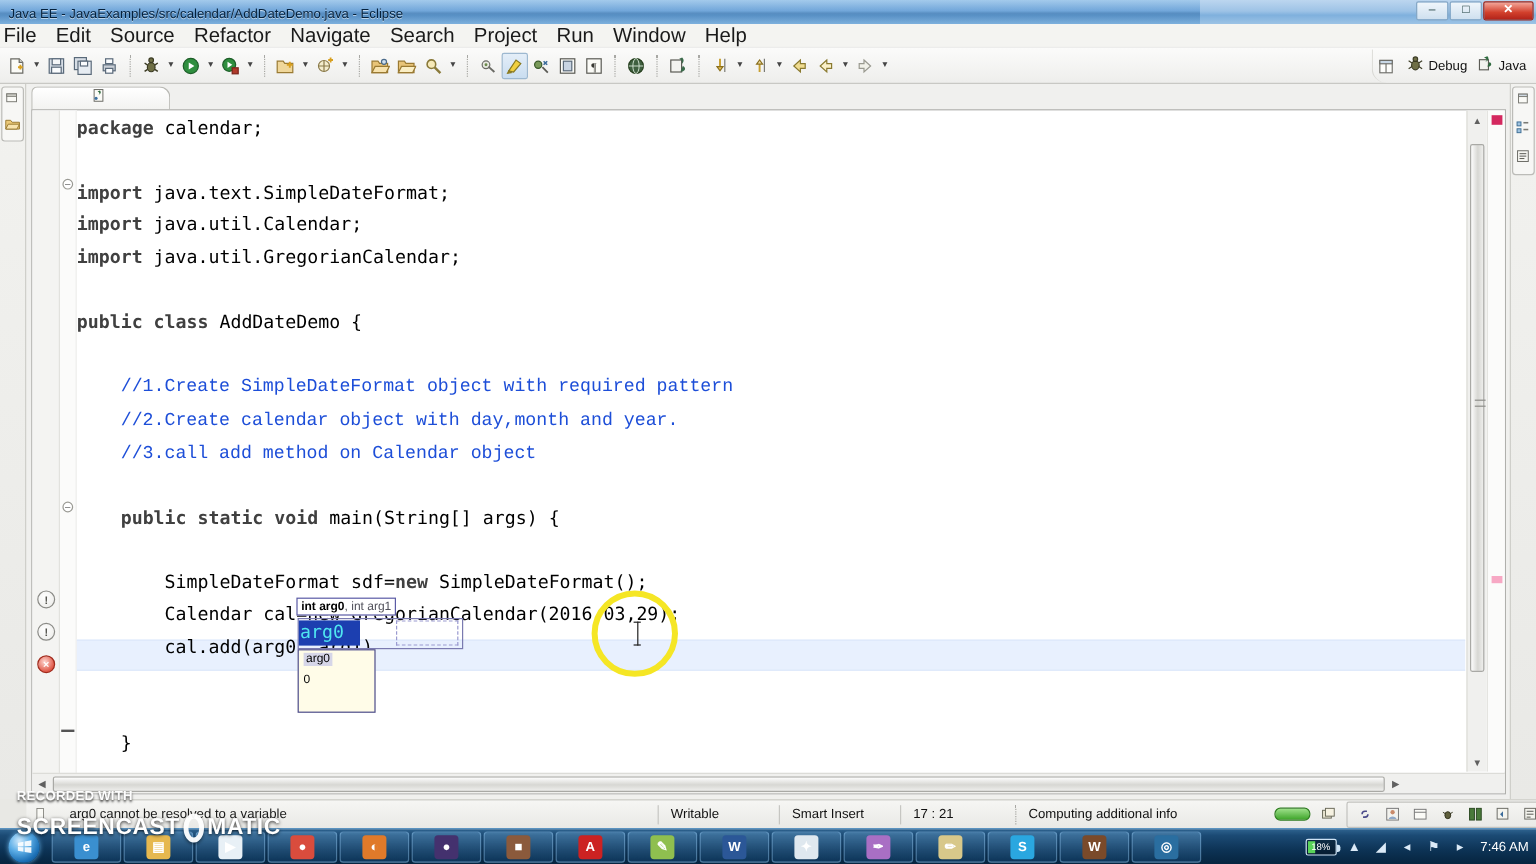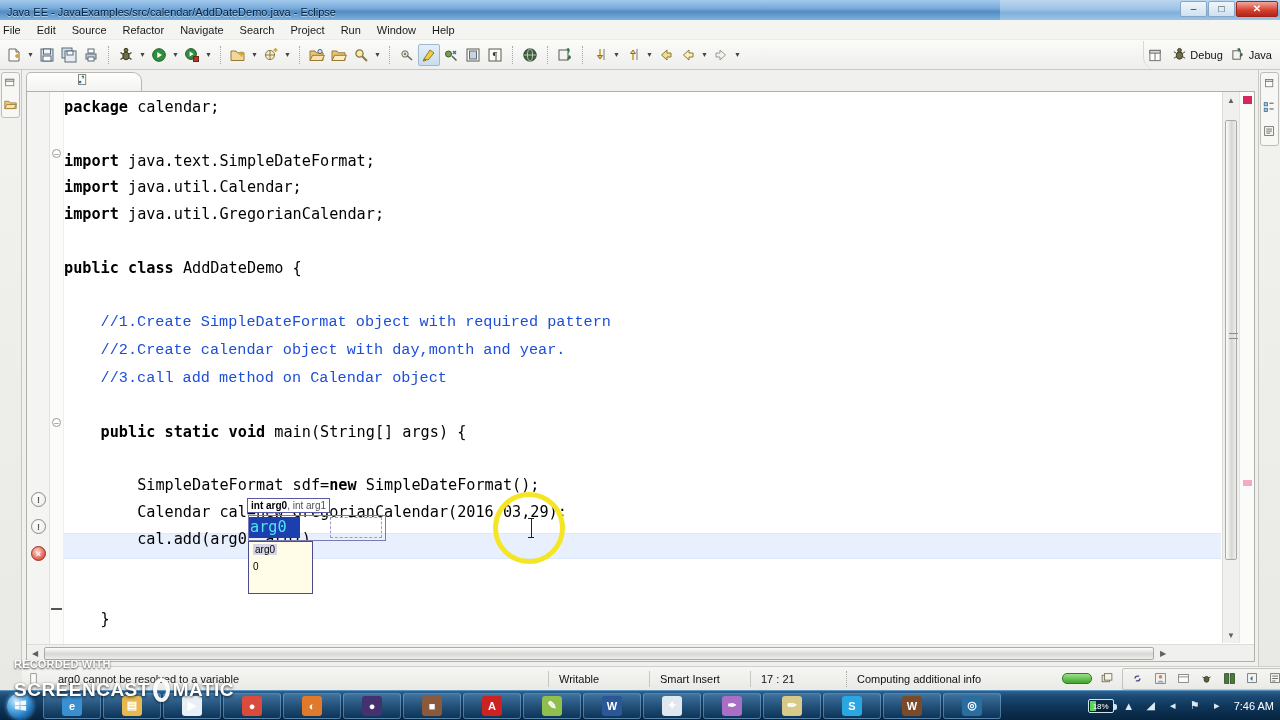--- a/index.html
+++ b/index.html
@@ -47,21 +47,21 @@
   }
 
   
   .menubar {
     position: absolute; left: 0; top: 20px; width: 1280px; height: 20px;
     background: #f4f4f1;
     display: flex; align-items: center; padding-left: 0px;
     border-bottom: 1px solid #ececeb;
   }
   .menu-item {
-    font-size: 11px; color: #1a1a1a; padding: 2px 8px; cursor: default;
+    font-size: 17px; color: #1a1a1a; padding: 2px 8px; cursor: default;
     white-space: nowrap;
   }
   .menu-item:first-child { padding-left: 3px; }
 
   
   .toolbar {
     position: absolute; left: 0; top: 40px; width: 1280px; height: 30px;
     background: linear-gradient(180deg,#fbfbfa,#eeeeec);
     border-bottom: 1px solid #c8c8c4;
     display: flex; align-items: center;
@@ -143,21 +143,21 @@
     background:#fbfbfa; border-right: 1px solid #eeeeec;
   }
   .code {
     position: absolute; left: 37px; top: 0; right: 33px; bottom: 18px;
     overflow: hidden;
     font-family: "DejaVu Sans Mono", monospace;
     font-size: 15.2px; line-height: 26.8px;
     color: #000; white-space: pre;
     padding-top: 2px;
   }
-  .kw { color: #000000; font-weight: bold; }
+  .kw { color: #404040; font-weight: bold; }
   .cmt { color: #1d4ed8; font-family: Liberation Mono, monospace; }
   .hl-line {
     position:absolute; left: 37px; right: 33px; height: 26px;
     background: #e8f0fe; border-top:1px solid #dce8fb; border-bottom:1px solid #dce8fb;
   }
   
   .vscroll {
     position: absolute; right: 15px; top: 0; width: 17px; bottom: 18px;
     background: #f0f0ee; border-left: 1px solid #dcdcd8;
   }

